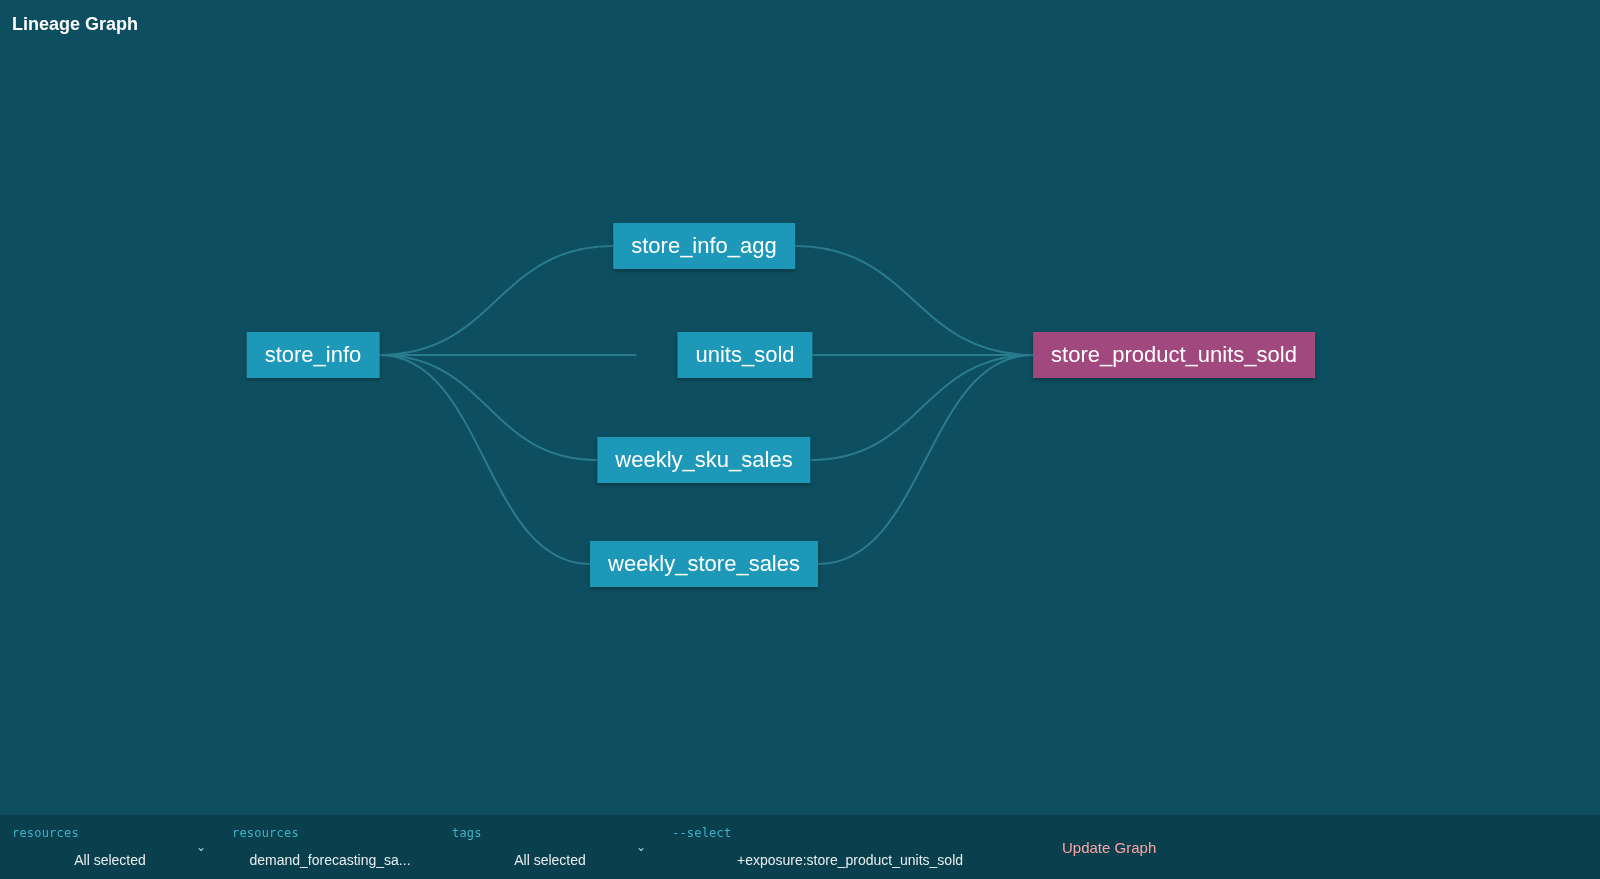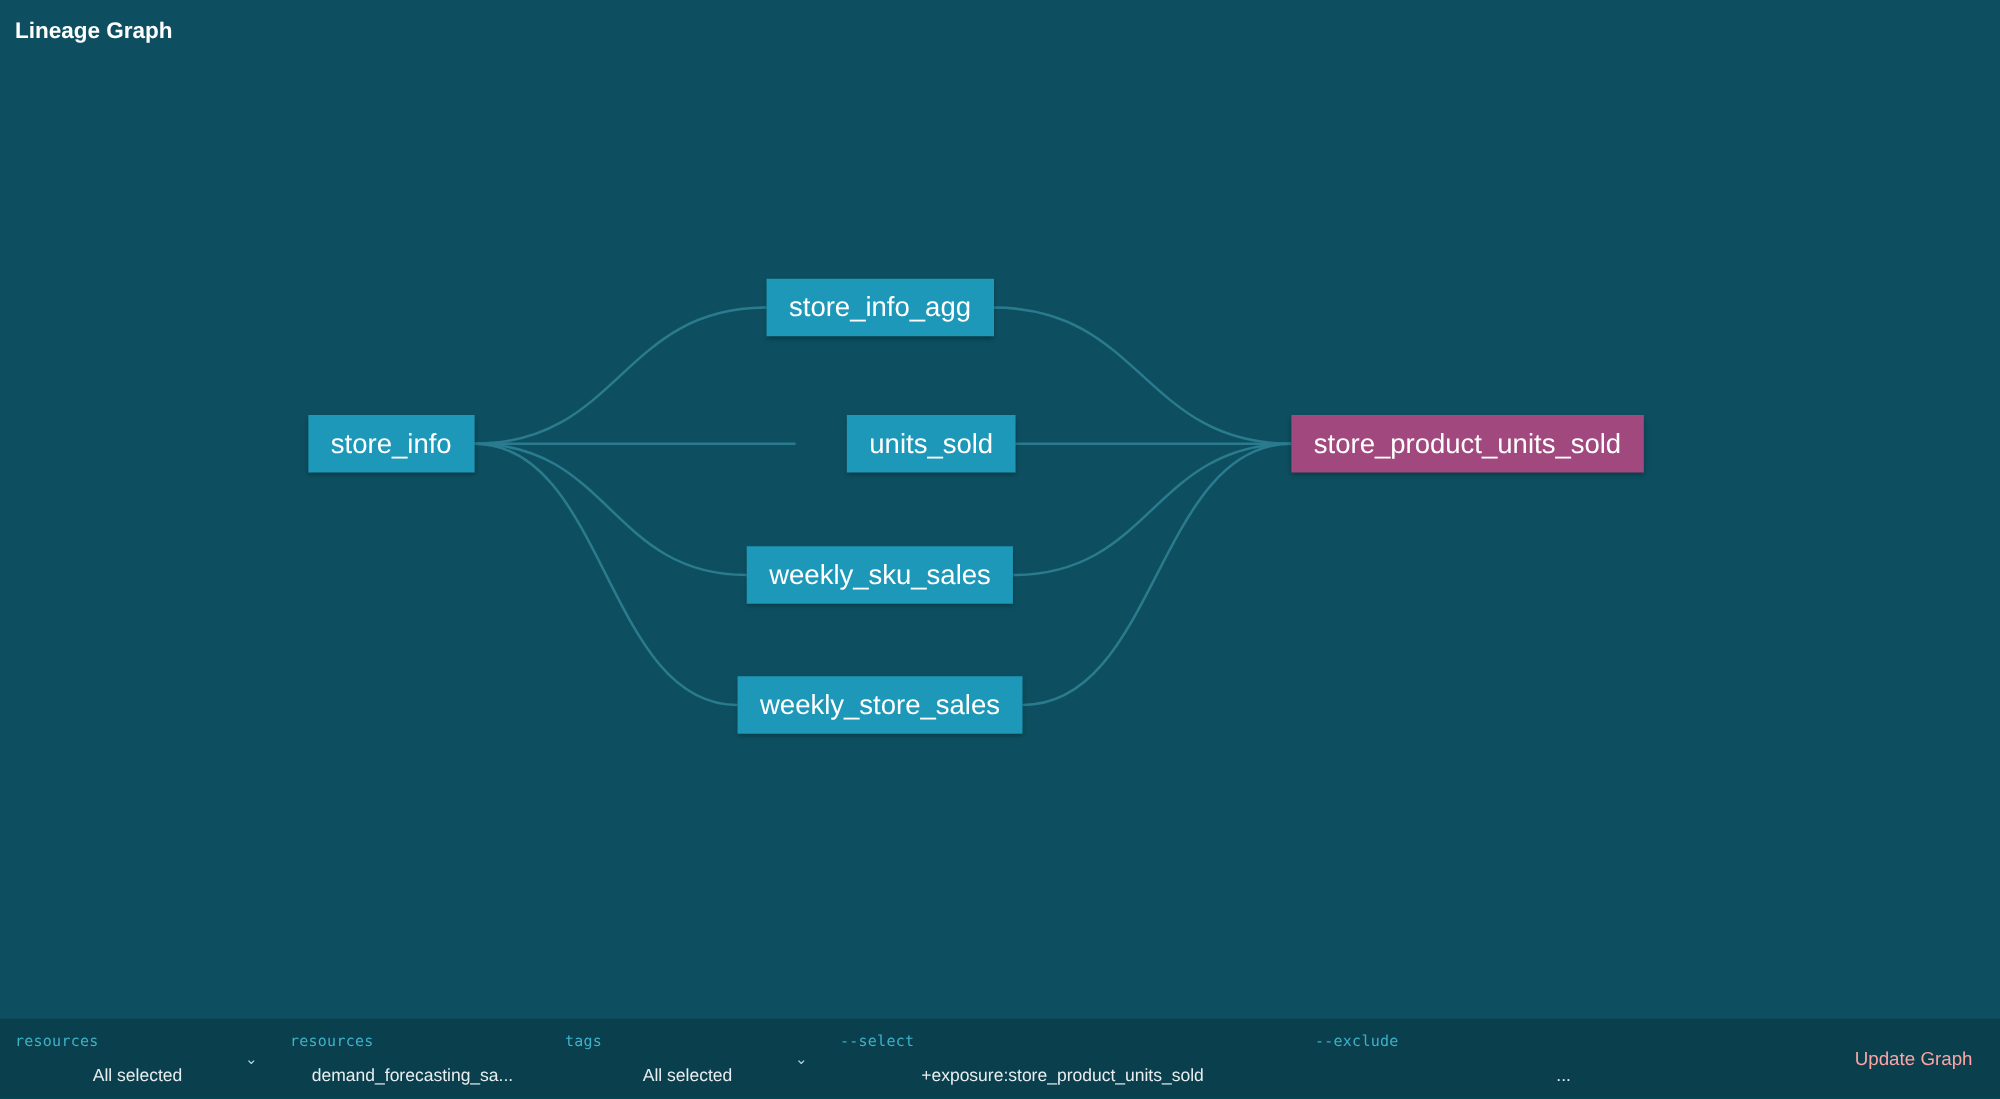--- a/index.html
+++ b/index.html
@@ -143,18 +143,14 @@
   </div>
   <div class="fcol col-tags">
     <span class="flabel">tags</span>
     <span class="fvalue">All selected</span>
     <span class="chev">⌄</span>
   </div>
   <div class="fcol col-select">
     <span class="flabel">--select</span>
     <span class="fvalue">+exposure:store_product_units_sold</span>
   </div>
-  <div class="fcol col-exclude">
-    <span class="flabel">--exclude</span>
-    <span class="fvalue">...</span>
-  </div>
   <div class="update">Update Graph</div>
 </div>
 
 </body></html>

